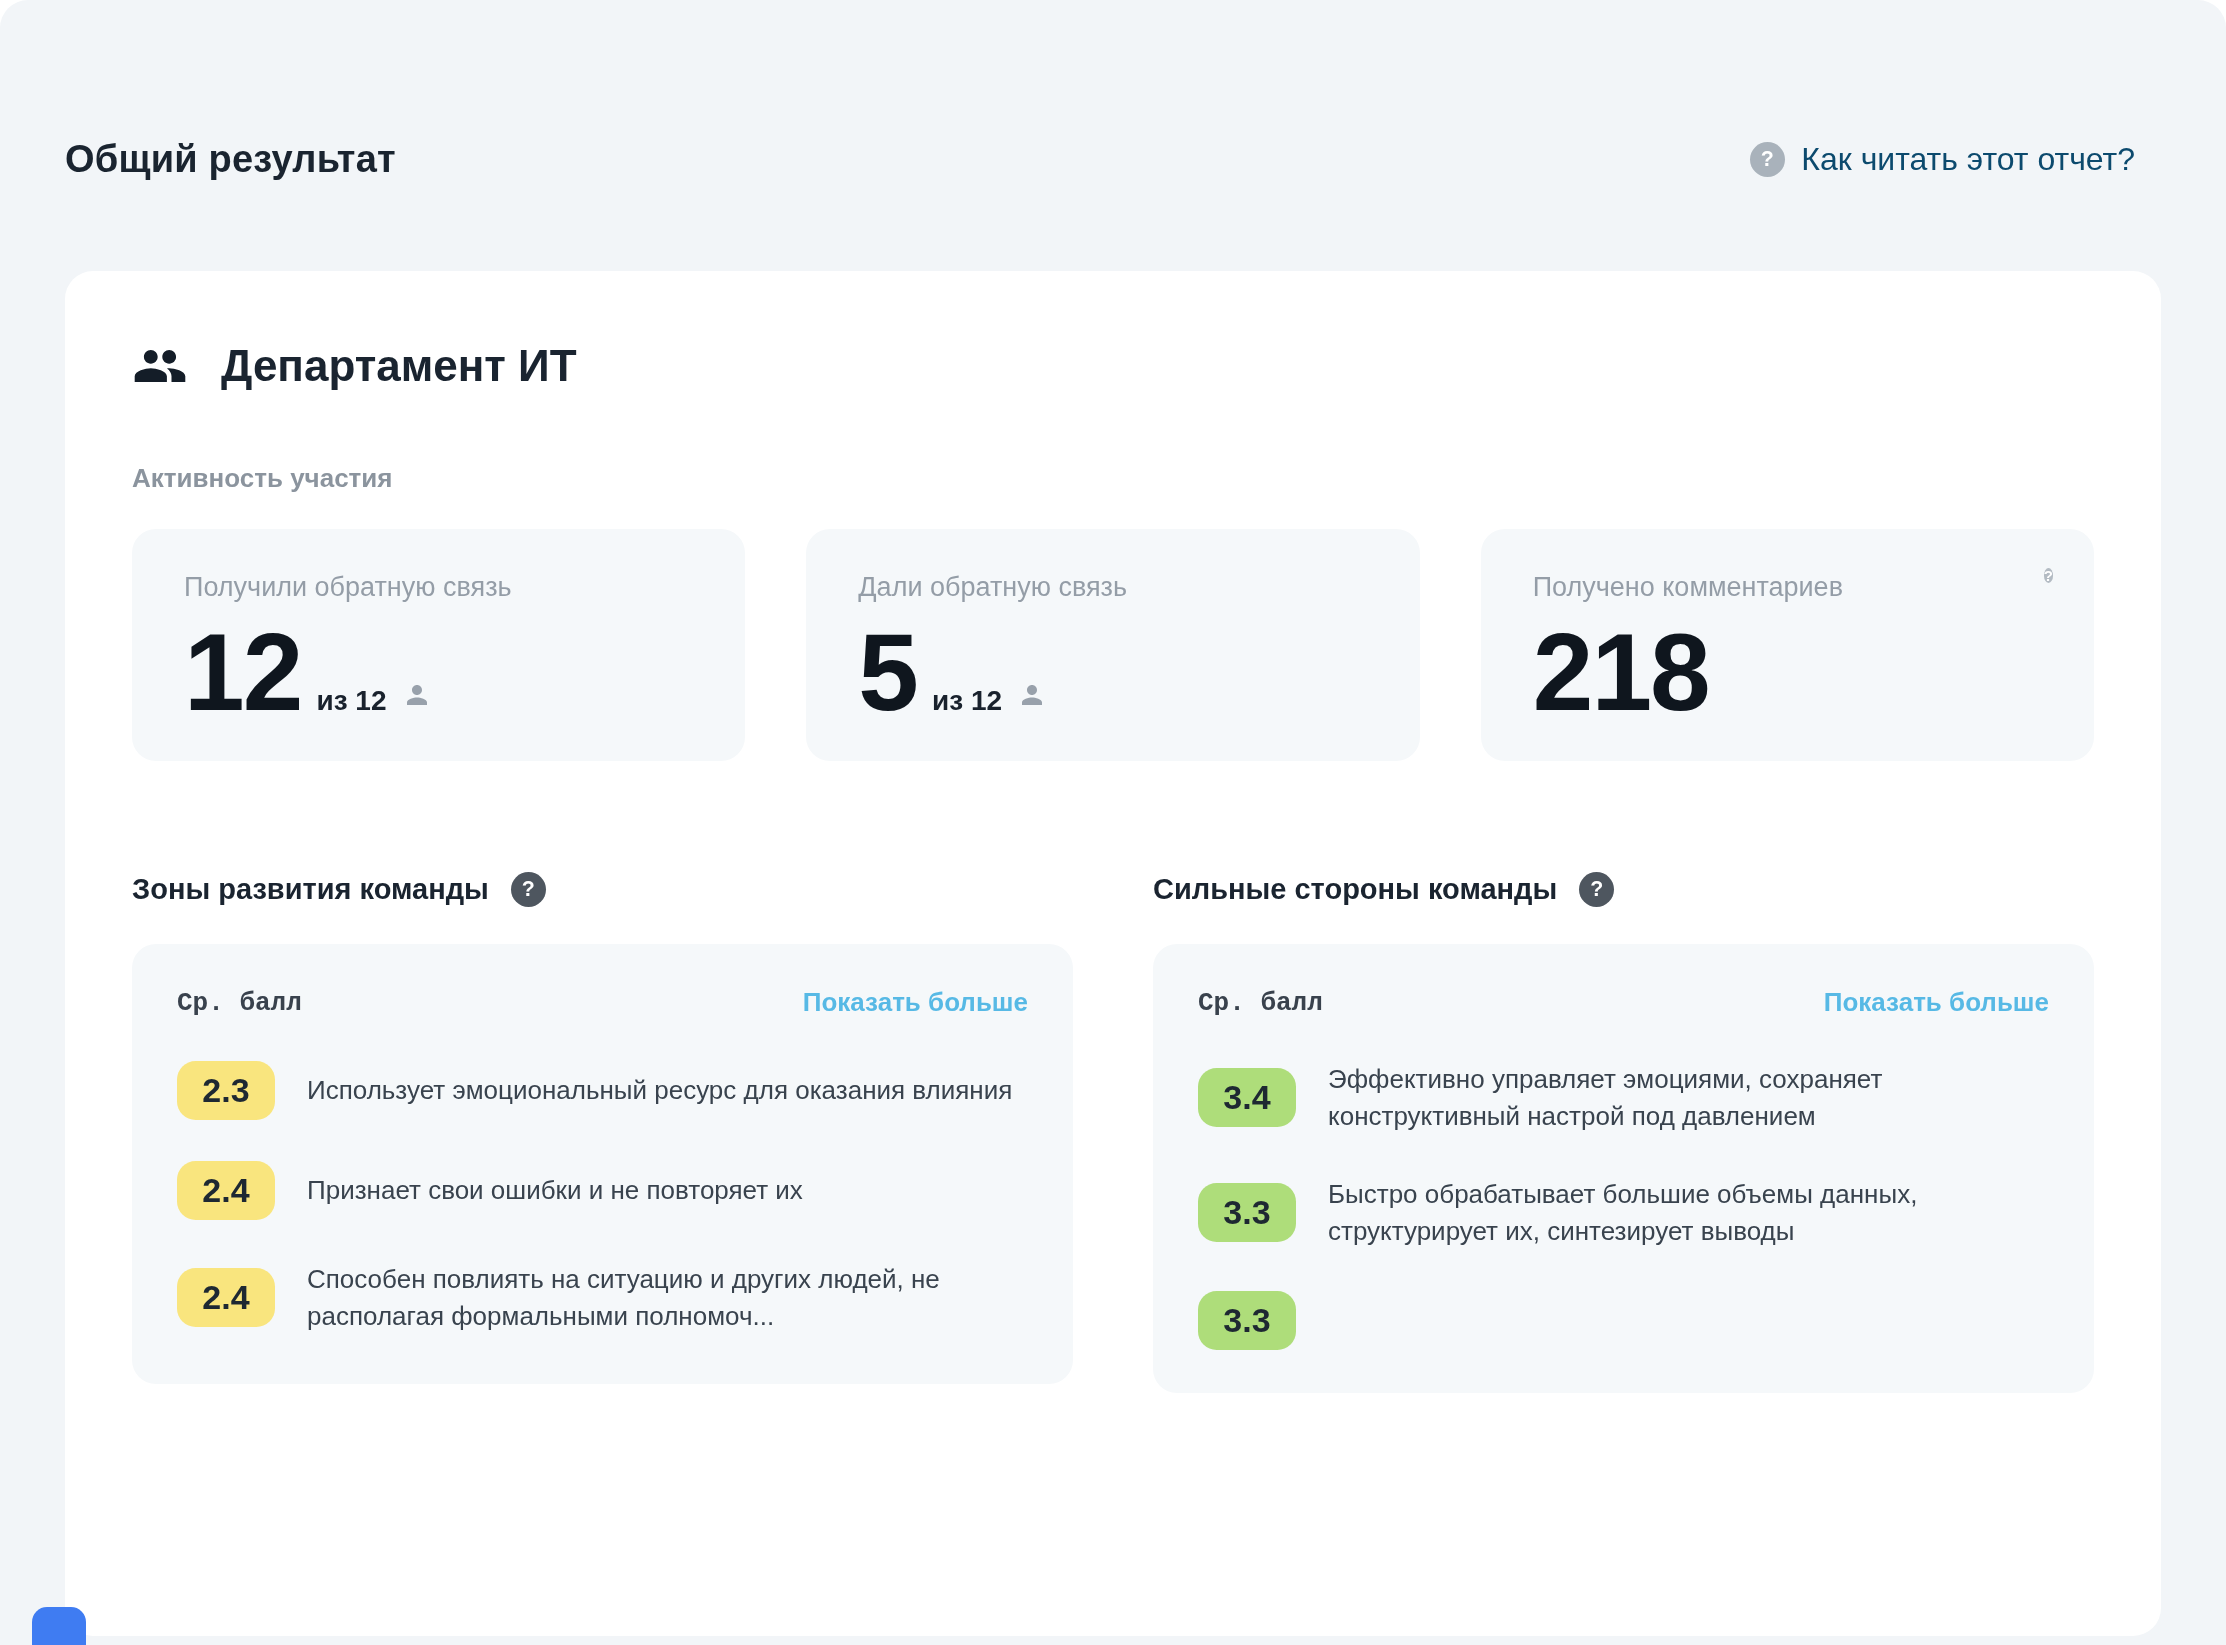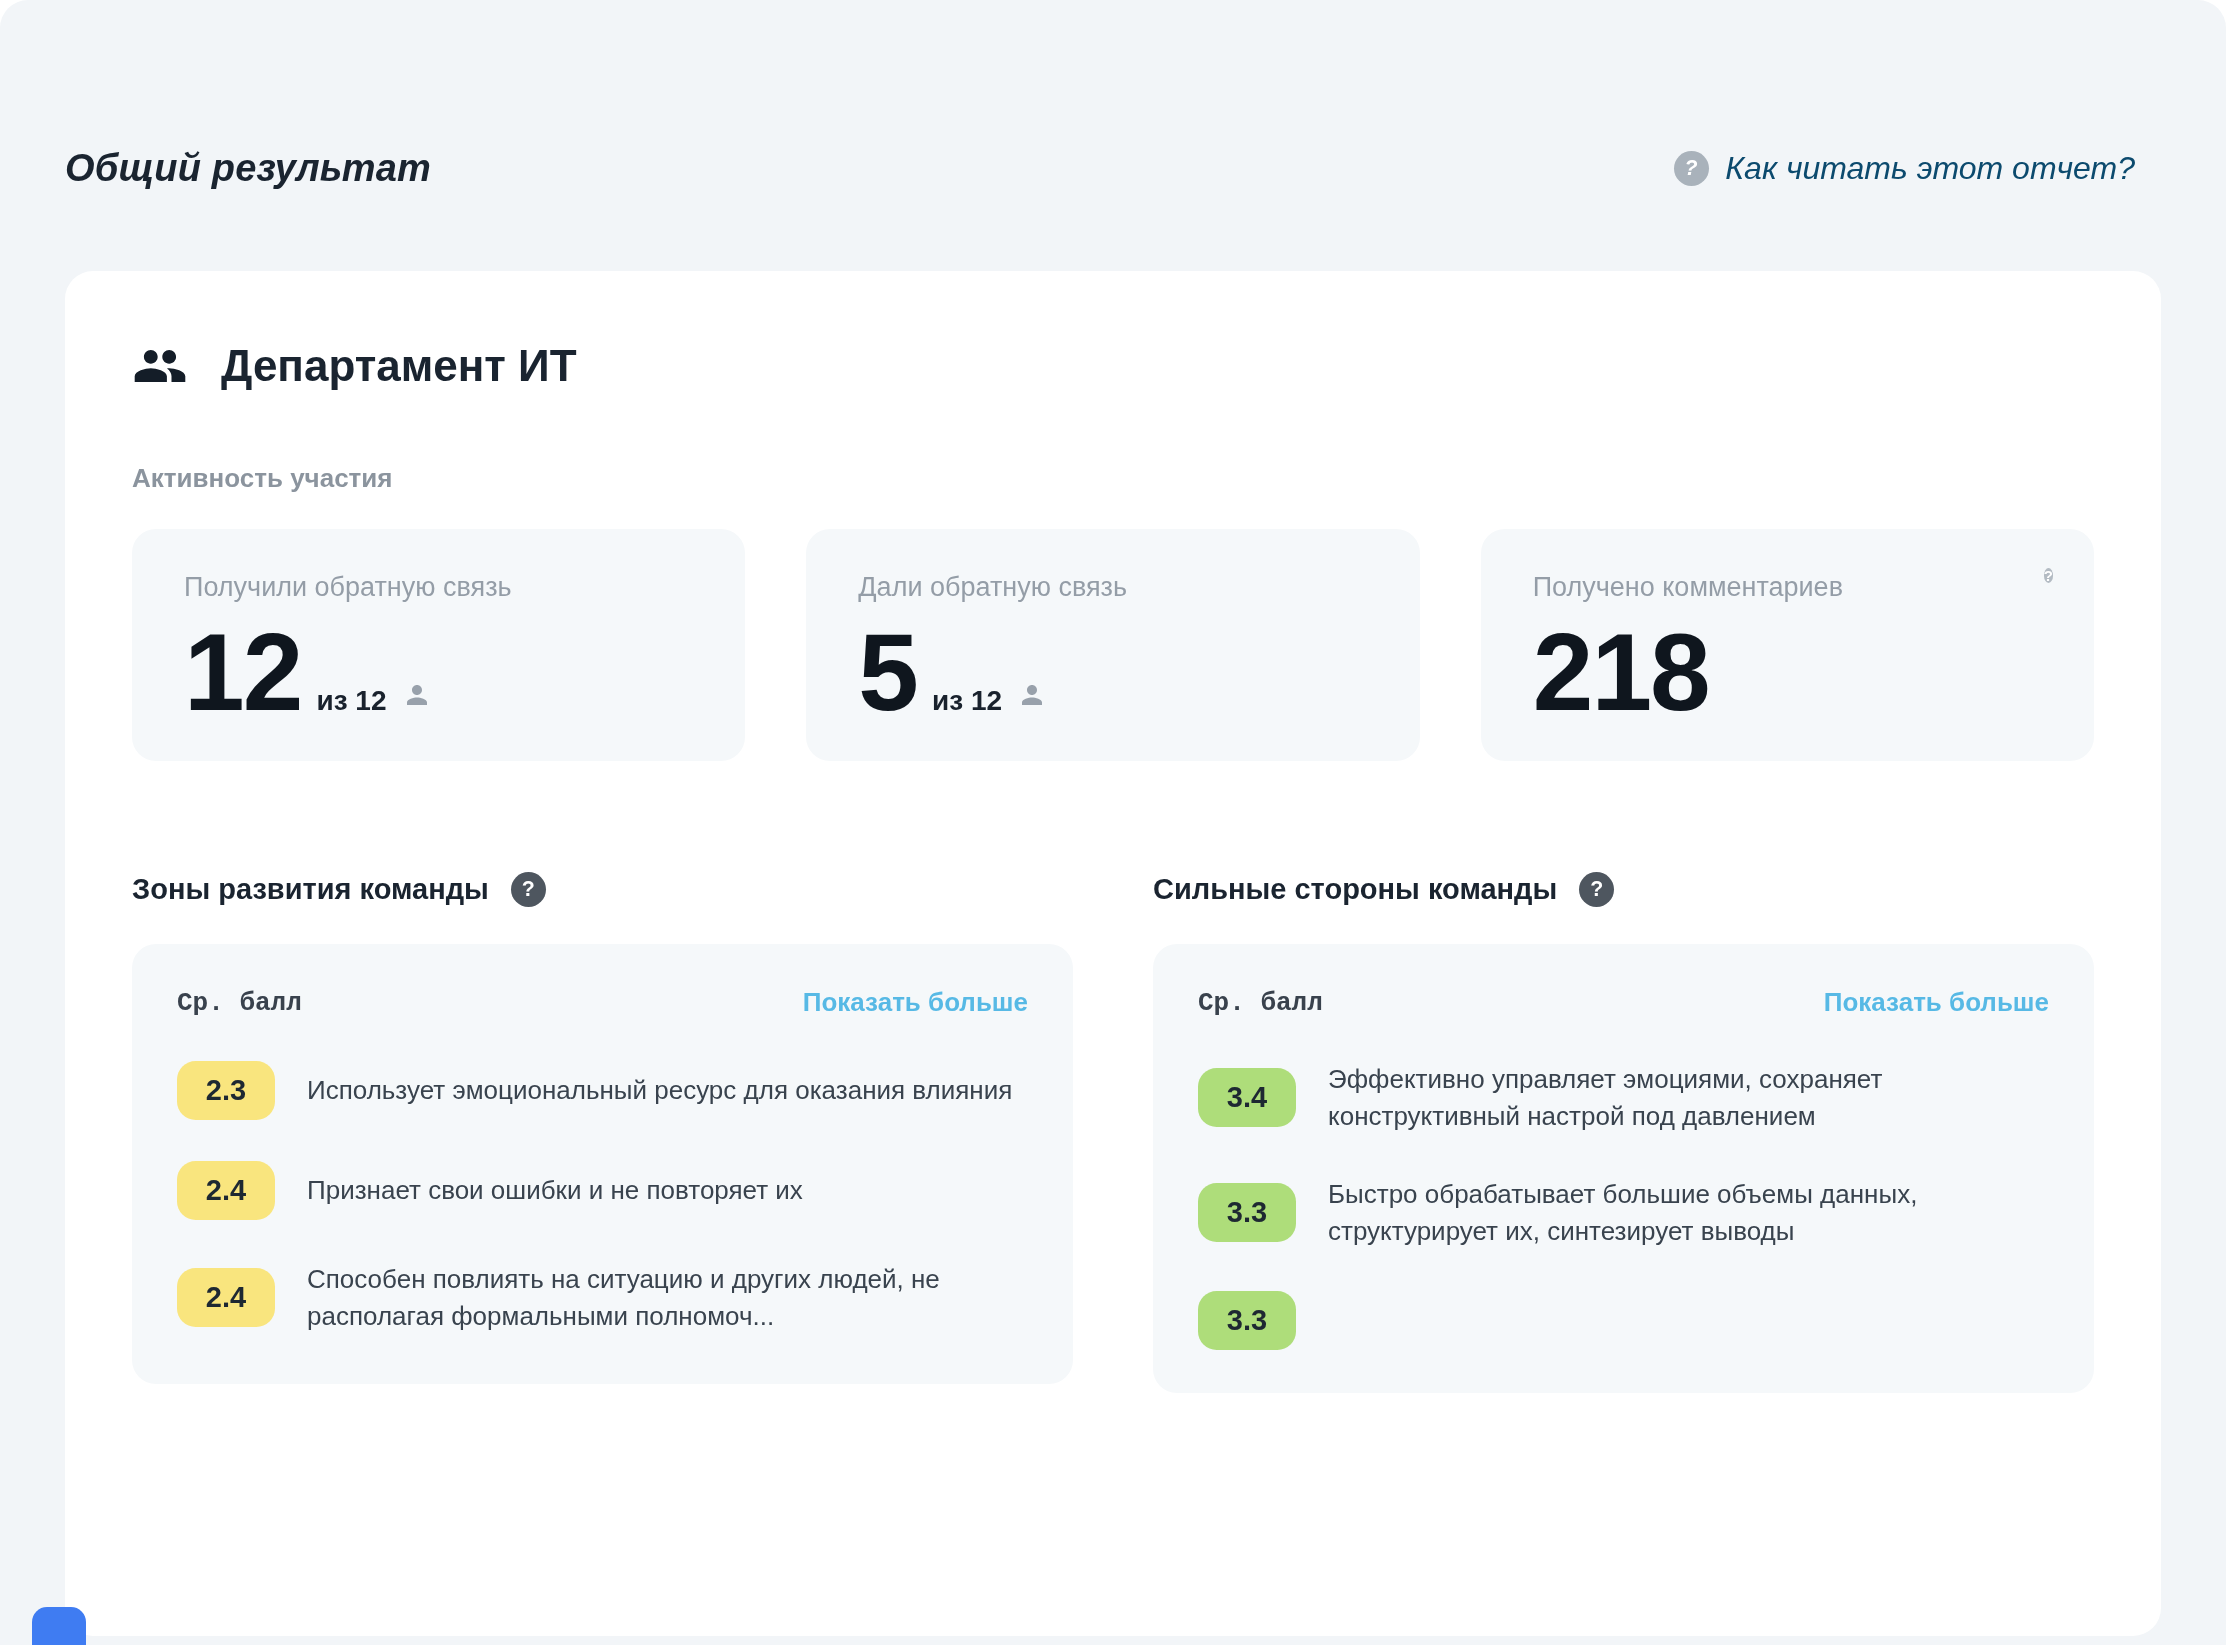--- a/index.html
+++ b/index.html
@@ -1,19 +1,19 @@
 <!DOCTYPE html>
 <html style="--page-bg: #F2F5F8; --card-bg: #FFFFFF; --tile-bg: #F5F8FA; --badge-yellow: #F9E57E; --badge-green: #AEDD7A; --link-blue: #57B9E5; --icon-gray: #A9B2BB; --icon-dark: #4E565F; --text-dark: #1A2430; --text-gray: #8B949E; --chat-blue: #3F7CF2;font-size:15px"><head>
 <meta charset="utf-8">
 <style>
   html,body{margin:0;padding:0;}
   body{width:2226px;height:1646px;overflow:hidden;background:#ffffff;font-family:"Liberation Sans",sans-serif;}
   .page{position:relative;width:2226px;height:1646px;background:var(--page-bg,#F2F5F8);border-radius:28px 28px 0 0;overflow:hidden;}
 
-  .topbar{position:absolute;left:65px;right:91px;top:147px;display:flex;align-items:center;justify-content:space-between;font-style:italic;}
+  .topbar{position:absolute;left:65px;right:91px;top:138px;display:flex;align-items:center;justify-content:space-between;}
   .page-title{margin:0;font-size:38px;font-weight:800;color:var(--text-dark,#1A2430);letter-spacing:0.2px;}
   .help-link{display:flex;align-items:center;gap:16.7px;cursor:pointer;}
   .help-link .label{font-size:32px;color:#0c4a6e;font-weight:500;}
 
   .qicon{display:inline-flex;align-items:center;justify-content:center;border-radius:50%;color:#fff;font-weight:700;flex:0 0 auto;line-height:1;}
   .qicon.gray{width:35px;height:35px;background:var(--icon-gray,#A9B2BB);font-size:21.3px;}
   .qicon.dark{width:35px;height:35px;background:var(--icon-dark,#4E565F);font-size:21.3px;}
 
   .card{position:absolute;left:65px;top:271px;width:2096px;height:1365px;background:var(--card-bg,#FFFFFF);border-radius:28px;box-sizing:border-box;}
   .card-inner{padding:70px 67px 0;}
@@ -36,21 +36,21 @@
   .columns{margin-top:111px;display:flex;gap:80px;}
   .col{flex:1;min-width:0;}
   .col-heading{display:flex;align-items:center;gap:22px;margin-bottom:37px;}
   .col-heading h3{margin:0;font-size:29px;font-weight:800;color:var(--text-dark,#1A2430);}
   .list-card{background:var(--tile-bg,#F5F8FA);border-radius:24px;padding:43px 45px;box-sizing:border-box;min-height:440px;}
   .list-header{display:flex;align-items:center;justify-content:space-between;}
   .score-label{font-size:26px;font-weight:700;color:#39424D;font-family:Liberation Mono, monospace;}
   .show-more{font-size:26px;color:var(--link-blue,#57B9E5);cursor:pointer;text-decoration:none;font-weight:700;}
   .list-rows{margin-top:43px;display:flex;flex-direction:column;gap:41px;}
   .list-row{display:flex;align-items:center;gap:32px;}
-  .badge{min-width:98px;height:59px;border-radius:18.6px;display:inline-flex;align-items:center;justify-content:center;font-size:29px;font-weight:700;color:#1E2832;flex:0 0 auto;box-sizing:border-box;padding:0 16.7px;}
+  .badge{min-width:98px;height:59px;border-radius:18.6px;display:inline-flex;align-items:center;justify-content:center;font-size:34px;font-weight:700;color:#1E2832;flex:0 0 auto;box-sizing:border-box;padding:0 16.7px;}
   .badge.yellow{background:var(--badge-yellow,#F9E57E);}
   .badge.green{background:var(--badge-green,#AEDD7A);}
   .row-text{font-size:26px;line-height:1.42;color:#39434E;max-width:714px;}
 
   .chat-widget{position:absolute;left:32px;top:1607px;width:54px;height:61px;background:var(--chat-blue,#3F7CF2);border-radius:15px;cursor:pointer;}
 </style>
 </head>
 <body>
 
 <div class="page">

